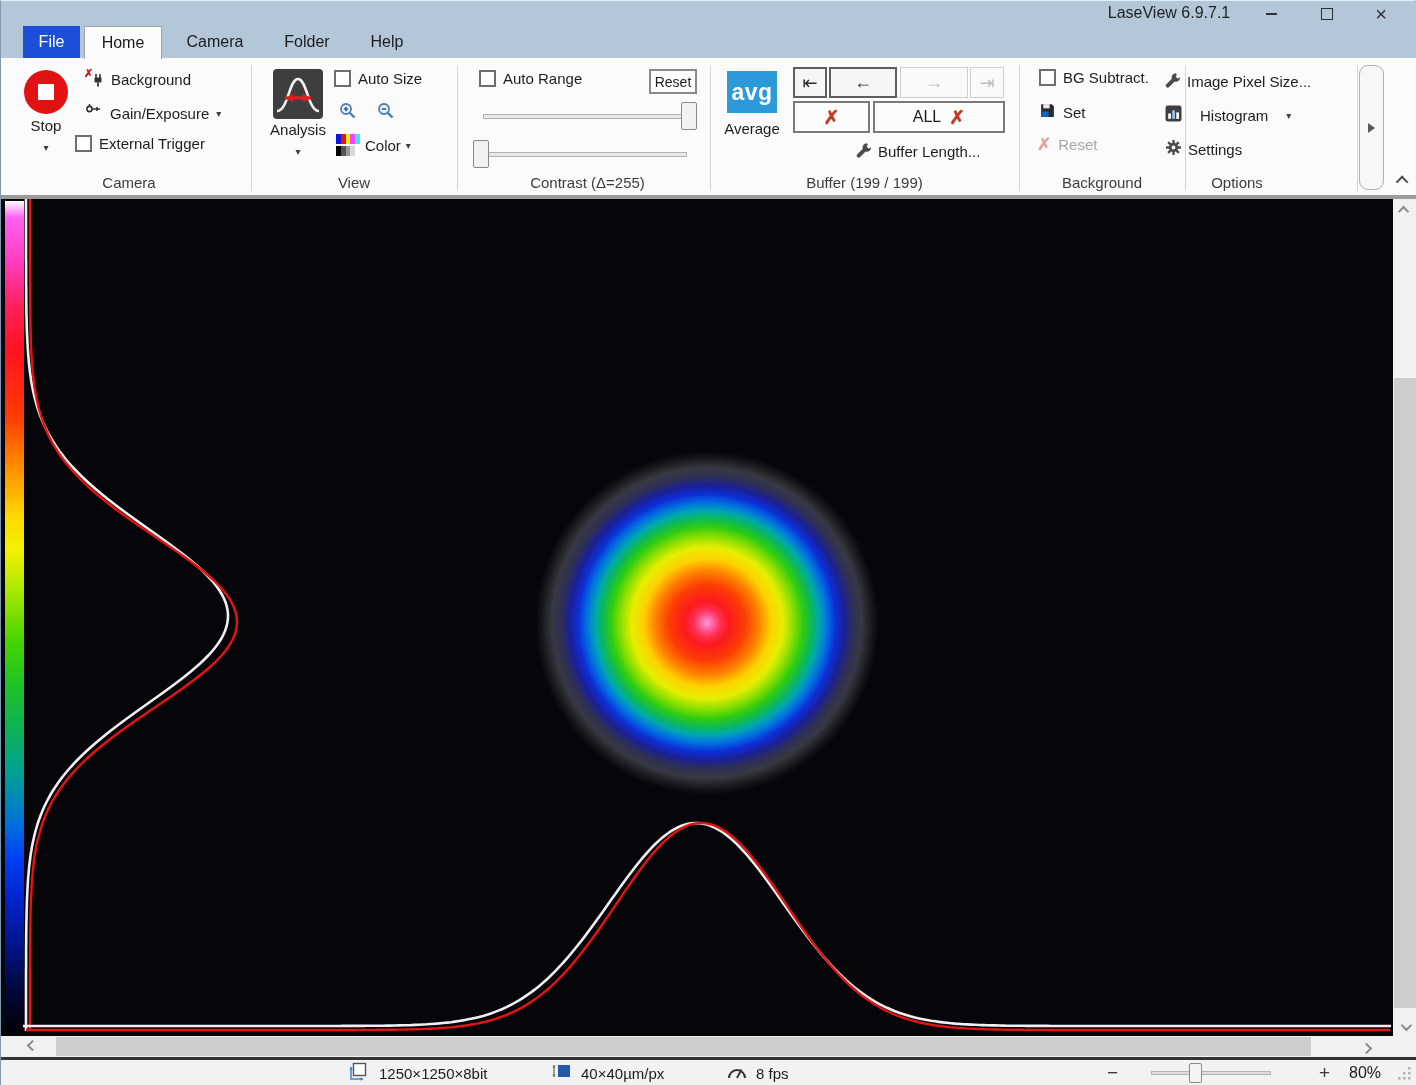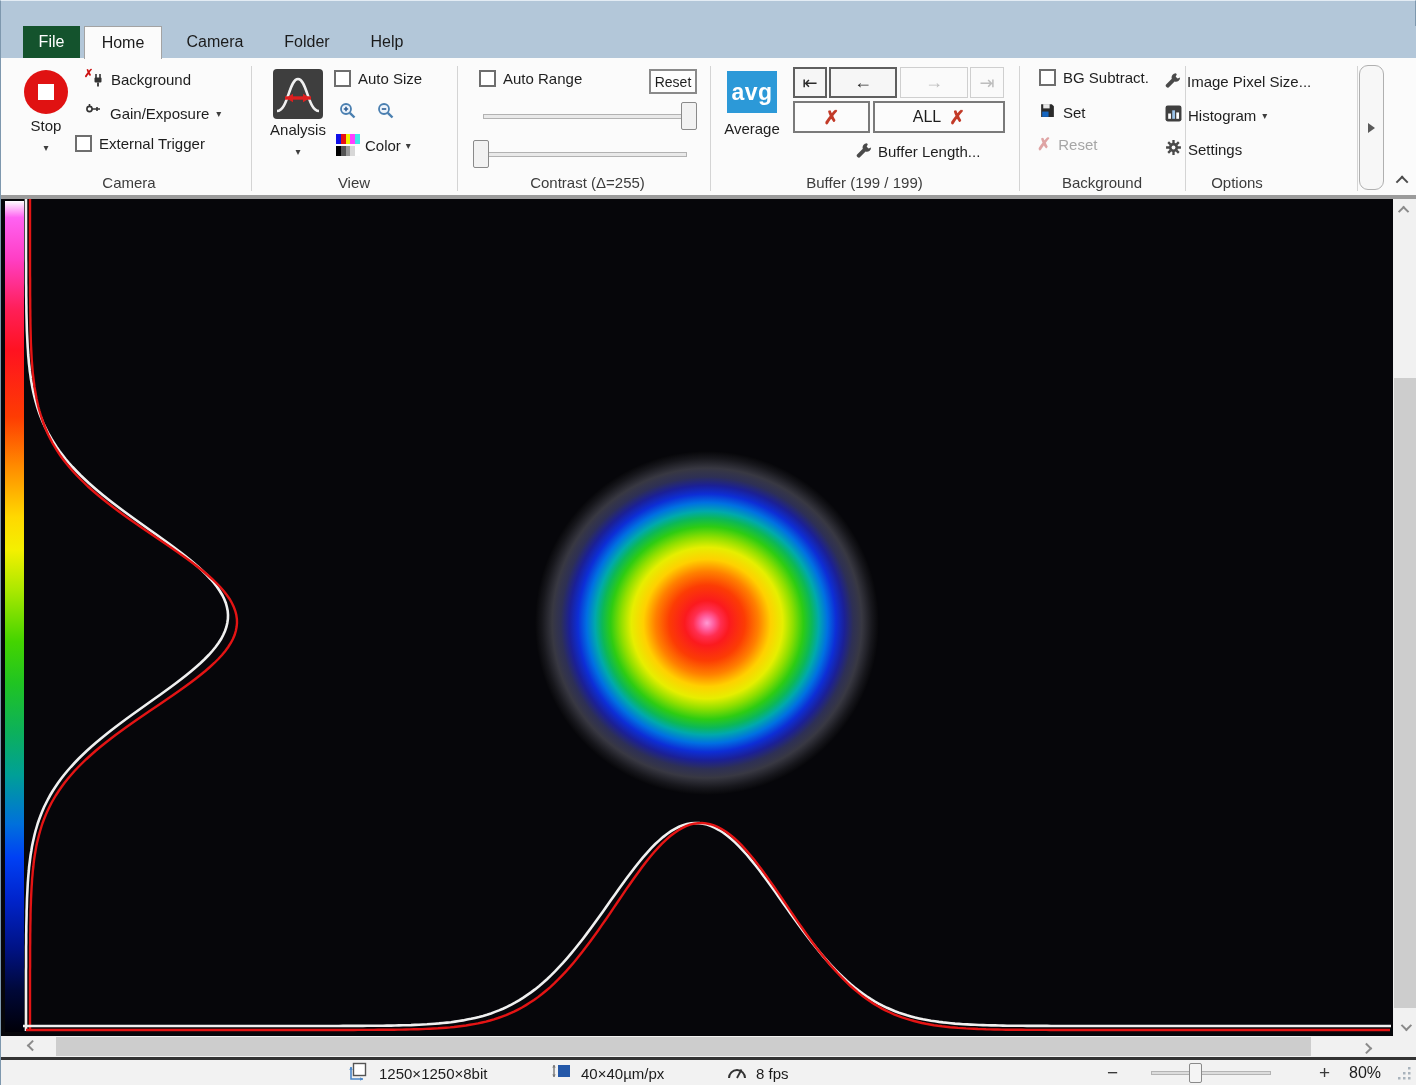--- a/index.html
+++ b/index.html
@@ -11,21 +11,21 @@
   .titlebar { position:absolute; left:0; top:0; width:1416px; height:25px; background:#b3c7d9; }
   .title { position:absolute; left:1068px; top:3px; width:200px; text-align:center; font-size:16px; color:#1f1f1f; }
   .winbtn { position:absolute; top:1px; width:36px; height:23px; display:flex; align-items:center; justify-content:center; cursor:default; }
   .minline { width:11px; height:2px; background:#2e2e2e; }
   .maxbox { width:12px; height:12px; border:1.6px solid #2e2e2e; background:transparent; }
   .closex { font-size:20px; color:#2e2e2e; line-height:1; }
 
   
   .tabrow { position:absolute; left:0; top:25px; width:1416px; height:32px; background:#b3c7d9; }
   .tab { position:absolute; top:0; height:32px; display:flex; align-items:center; justify-content:center; font-size:16px; color:#1b1b1b; }
-  .tab-file { left:22px; width:57px; background:#14532d; color:#fff; }
+  .tab-file { left:22px; width:57px; background:#1d4ed8; color:#fff; }
   .tab-home { left:83px; width:78px; background:#fbfbfb; border:1px solid #a3a3a3; border-bottom:none; height:33px; z-index:3; }
   .tab-camera { left:168px; width:92px; }
   .tab-folder { left:262px; width:88px; }
   .tab-help { left:352px; width:68px; }
 
   
   .ribbon { position:absolute; left:0; top:57px; width:1416px; height:139px; background:#fbfbfb; border-bottom:2px solid #9b9b9b; z-index:2; }
   .group { position:absolute; top:0; height:135px; }
   .gsep { position:absolute; top:8px; height:125px; width:1px; background:#d4d4d4; }
   .rlabel { position:absolute; bottom:2px; left:0; right:0; text-align:center; font-size:15px; color:#3c3c3c; white-space:nowrap; }
@@ -88,20 +88,32 @@
   .sitem { position:absolute; top:0; height:26px; display:flex; align-items:center; gap:8px; white-space:nowrap; }
   .zs-track { position:absolute; left:1150px; top:11px; width:120px; height:4px; background:#dcdcdc; border:1px solid #b4b4b4; }
   .zs-thumb { position:absolute; left:1188px; top:3px; width:13px; height:20px; background:#f4f4f4; border:1px solid #8a8a8a; border-radius:2px; }
   .zsign { position:absolute; top:0; height:26px; display:flex; align-items:center; font-size:19px; color:#3a3a3a; }
 </style>
 </head>
 <body>
 
 <div id="app">
 
+  <div class="titlebar">
+    <div class="title">LaseView 6.9.7.1</div>
+    <div class="winbtn" style="left:1252px">
+        <span class="minline"></span>
+      </div>
+    <div class="winbtn" style="left:1308px">
+        <span class="maxbox"></span>
+      </div>
+    <div class="winbtn" style="left:1362px">
+        <span class="closex">×</span>
+      </div>
+  </div>
 
   <div class="tabrow">
     <div class="tab tab-file">File</div>
     <div class="tab tab-home">Home</div>
     <div class="tab tab-camera">Camera</div>
     <div class="tab tab-folder">Folder</div>
     <div class="tab tab-help">Help</div>
   </div>
 
   <div class="ribbon">
@@ -264,21 +276,21 @@
 
     <div class="group" style="left:1150px;width:172px">
       <div class="ritem" style="left:14px;top:14px;gap:6px">
         <span>
           <svg width="16" height="16" viewBox="0 0 16 16">
               <path d="M10.8 1.2a4.2 4.2 0 0 0-4 5.5L1.6 11.9a2 2 0 1 0 2.8 2.8l5.2-5.2a4.2 4.2 0 0 0 5.5-4l-2.5 1.1-1.9-1.9 1.1-2.5z" fill="#4a4a4a"></path>
             </svg>
         </span>
         <span>Image Pixel Size...</span>
       </div>
-      <div class="ritem" style="left:14px;top:47px;gap:6px">
+      <div class="ritem" style="left:14px;top:47px;gap:18px">
         <span>
           <svg width="17" height="17" viewBox="0 0 16 16">
               <rect x="0.5" y="0.5" width="15" height="15" rx="2" fill="#3f3f3f"></rect>
               <rect x="3" y="8" width="2.6" height="5" fill="#fff"></rect>
               <rect x="6.8" y="5" width="2.6" height="8" fill="#9cc3e8"></rect>
               <rect x="10.6" y="7" width="2.6" height="6" fill="#fff"></rect>
             </svg>
         </span>
         <span>Histogram</span>
         <span class="caret">▾</span>

